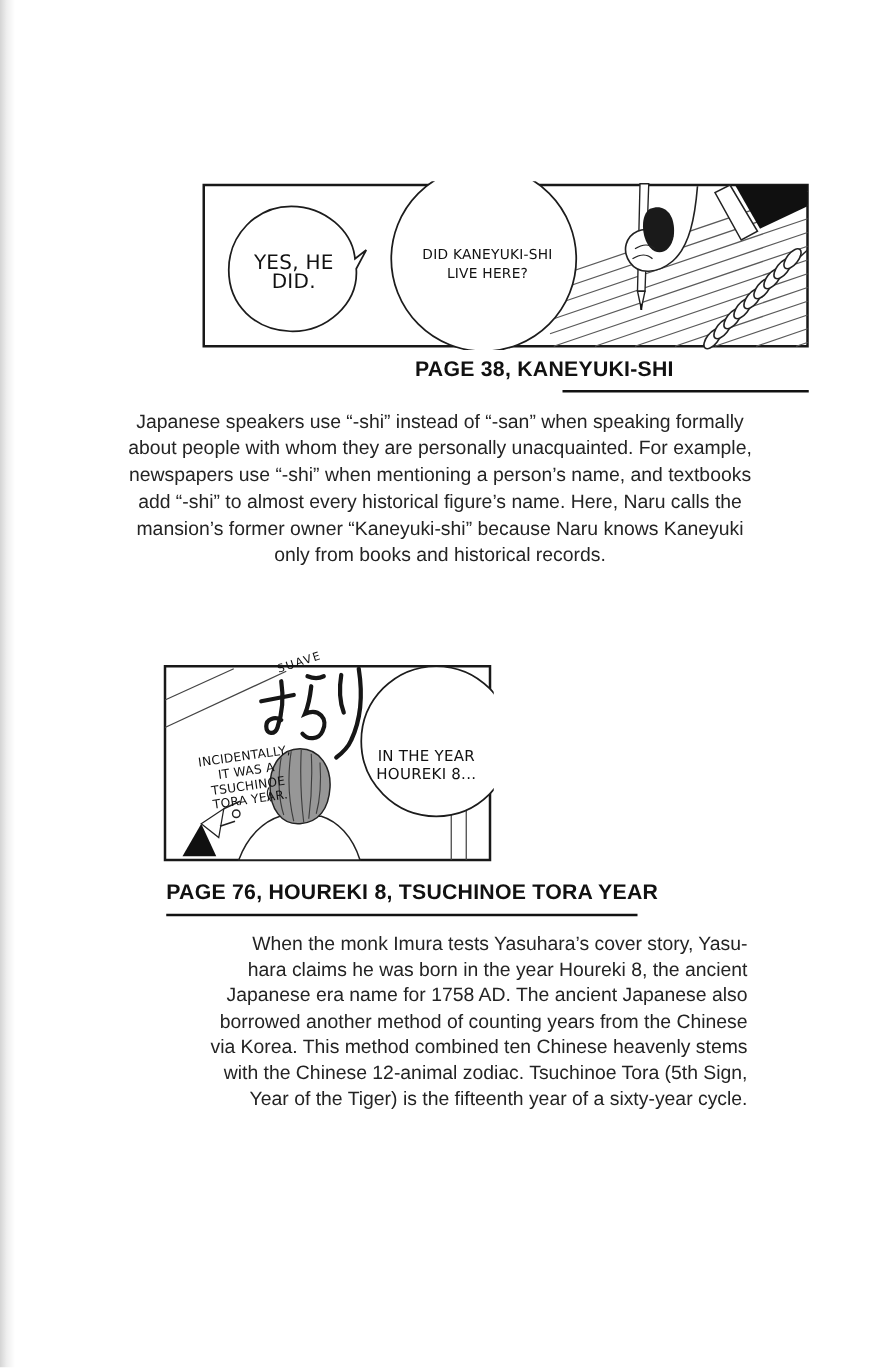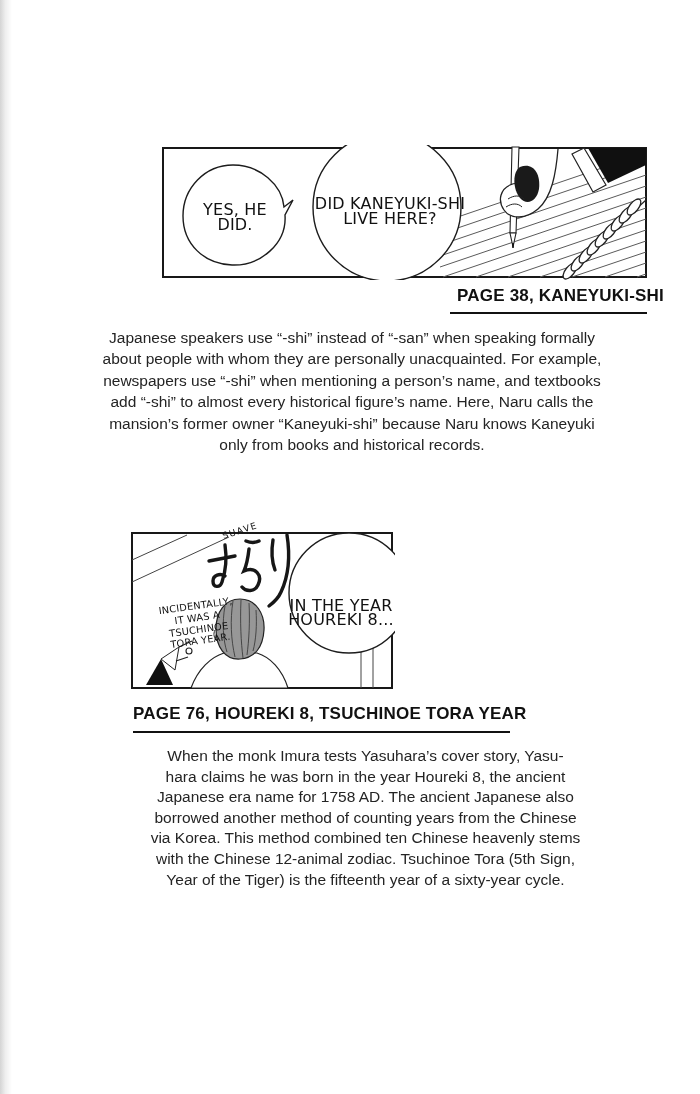--- a/index.html
+++ b/index.html
@@ -14,45 +14,45 @@
     background:linear-gradient(90deg,#c6c6c6 0%,#e9e9e9 45%,#ffffff 100%);
     opacity:.75;
   }
   .panel-svg{position:absolute}
   .comic{
     position:absolute;
     font-family:"DejaVu Sans", sans-serif;
     text-align:center;color:#111;white-space:pre-line;
   }
   .bubble1-text{left:193px;top:203px;width:84px;font-size:16px;line-height:14.5px;letter-spacing:.2px}
-  .bubble2-text{left:305px;top:196px;width:170px;font-size:16px;line-height:15px;letter-spacing:.2px}
-  .p2-bubble-text{left:282px;top:599px;width:118px;font-size:16px;line-height:13.5px;letter-spacing:.2px}
+  .bubble2-text{left:305px;top:196px;width:170px;font-size:11px;line-height:15px;letter-spacing:.2px}
+  .p2-bubble-text{left:282px;top:599px;width:118px;font-size:12px;line-height:13.5px;letter-spacing:.2px}
   .p2-caption{
     left:136px;top:600px;width:124px;font-size:9.8px;line-height:11.8px;letter-spacing:.2px;
     transform:rotate(-8deg);transform-origin:center;
   }
   .p2-sfx{
     left:224px;top:531px;font-size:9px;letter-spacing:1.4px;
     transform:rotate(-18deg);transform-origin:left bottom;
   }
   .note-heading{
     position:absolute;font-weight:bold;font-size:17px;letter-spacing:.2px;color:#111;
     white-space:nowrap;
   }
-  .h1{left:364px;top:286px;width:300px;text-align:right}
+  .h1{left:332px;top:286px;width:300px;}
   .h2{left:133px;top:704px;text-align:right}
   .rule{position:absolute;height:2px;background:#111}
   .rule1{left:450px;top:312px;width:197px}
   .rule2{left:133px;top:731px;width:377px}
   .body-text{
     position:absolute;white-space:pre-line;color:#242424;
     font-size:15.5px;
   }
   .p1{left:56px;top:327px;width:592px;text-align:center;line-height:21.4px}
-  .p2{left:133px;top:746px;width:465px;text-align:center;line-height:20.6px}
+  .p2{left:133px;top:746px;width:465px;text-align:right;line-height:20.6px}
 </style>
 </head>
 <body>
 
 <div class="abs gutter"></div>
 
 <svg class="panel-svg" style="left:160px;top:145px" width="489" height="135" viewBox="0 0 489 135">
 
   <rect x="3" y="3" width="483" height="129" fill="#ffffff" stroke="#181818" stroke-width="2"></rect>
 

